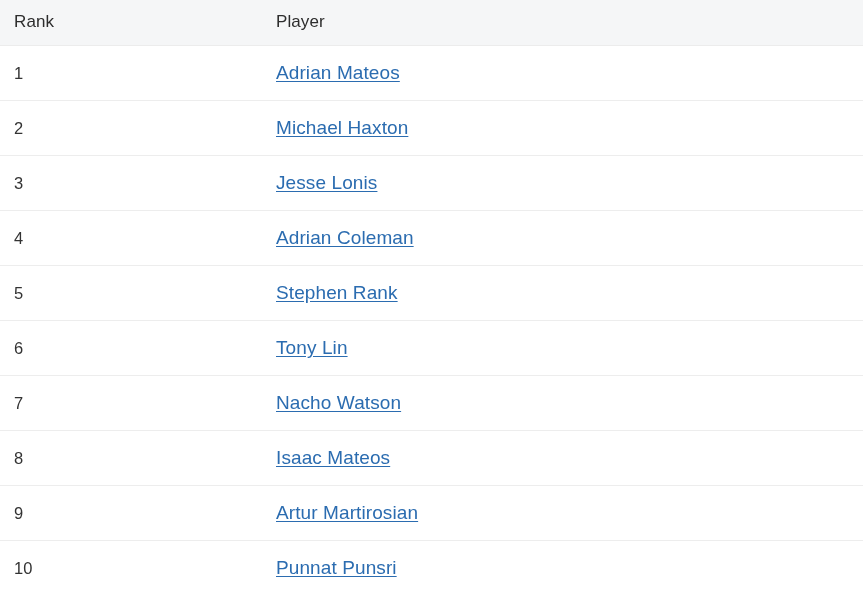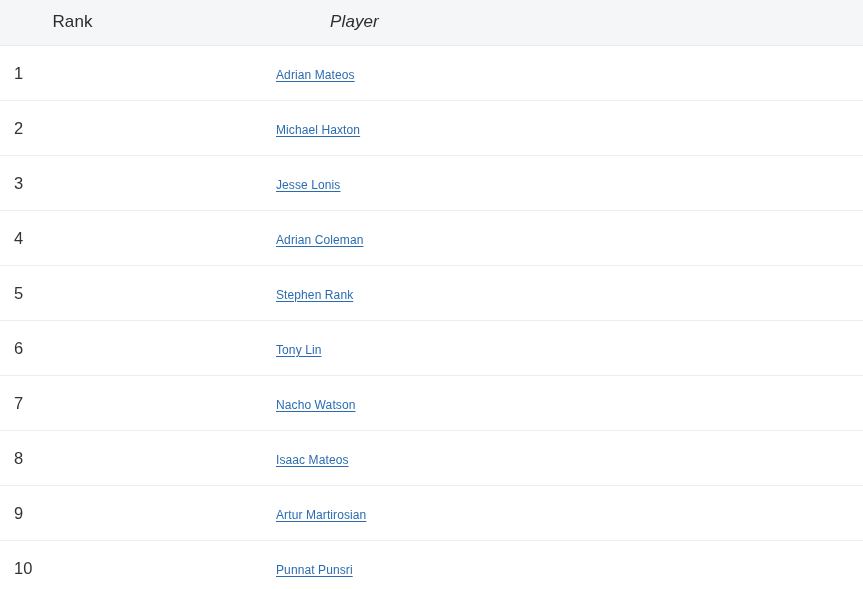--- a/index.html
+++ b/index.html
@@ -20,21 +20,21 @@
     width: 863px;
     border-collapse: collapse;
     table-layout: fixed;
   }
 
   .leaderboard thead tr {
     background: #f5f6f7;
   }
 
   .leaderboard th {
-    text-align: center;
+    text-align: left;
     font-weight: 400;
     font-size: 17px;
     color: #2d2d2d;
     padding: 12px 0 13px 0;
     border-bottom: 1px solid #ececec;
     letter-spacing: 0.1px;
   }
 
   .leaderboard td {
     font-size: 16.5px;
@@ -51,34 +51,34 @@
     border-bottom: none;
   }
 
   
   .col-rank    { width: 131px; padding-left: 14px !important; }
   .col-player  { width: 302px; padding-left: 145px !important; }
   .col-country { width: 250px; padding-left: 447px !important; }
 
   
   th.col-rank    { padding-left: 14px; }
-  th.col-player  { padding-left: 145px; font-style: italic; }
+  th.col-player  { padding-left: 145px; }
   th.col-country { padding-left: 447px; }
 
   
   .leaderboard th, .leaderboard td {
     box-sizing: border-box;
   }
 
   .player-link {
     color: #2b6cb0;
     text-decoration: underline;
     text-underline-offset: 2px;
     cursor: pointer;
-    font-size: 12px;
+    font-size: 19px;
   }
 
   .rank-cell {
     color: #333333;
   }
 </style>
 </head>
 <body>
 
 <table class="leaderboard">

